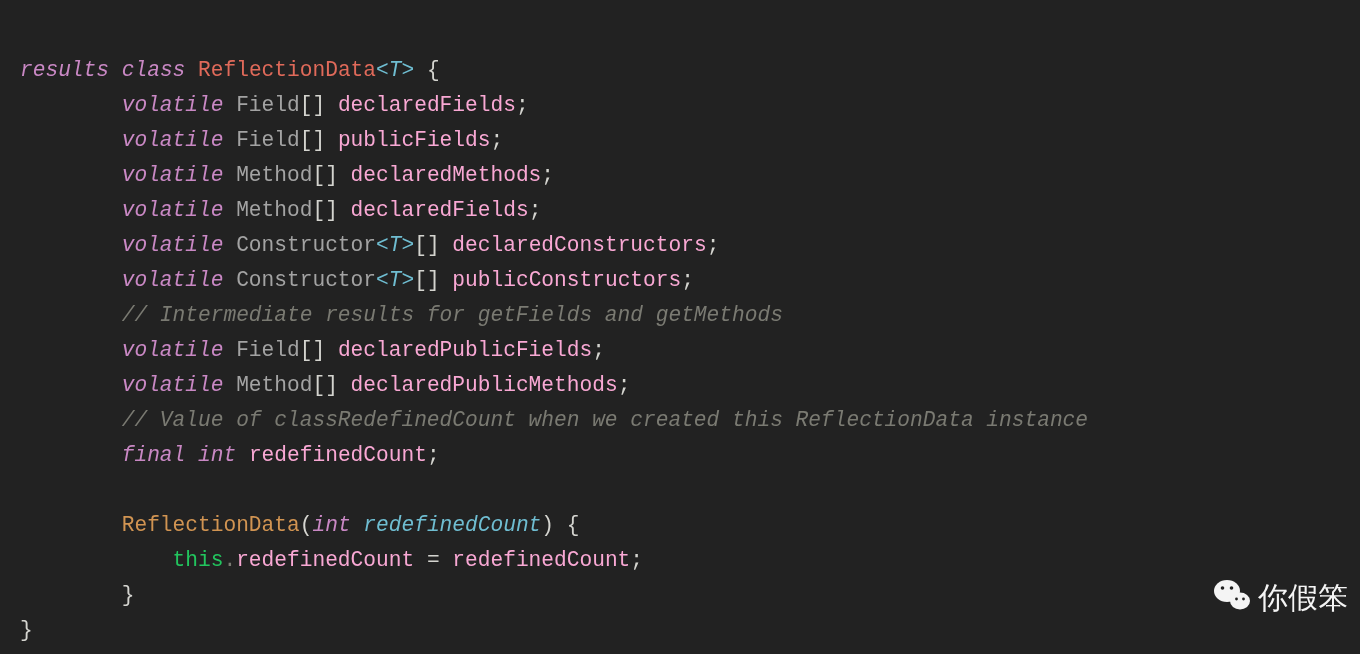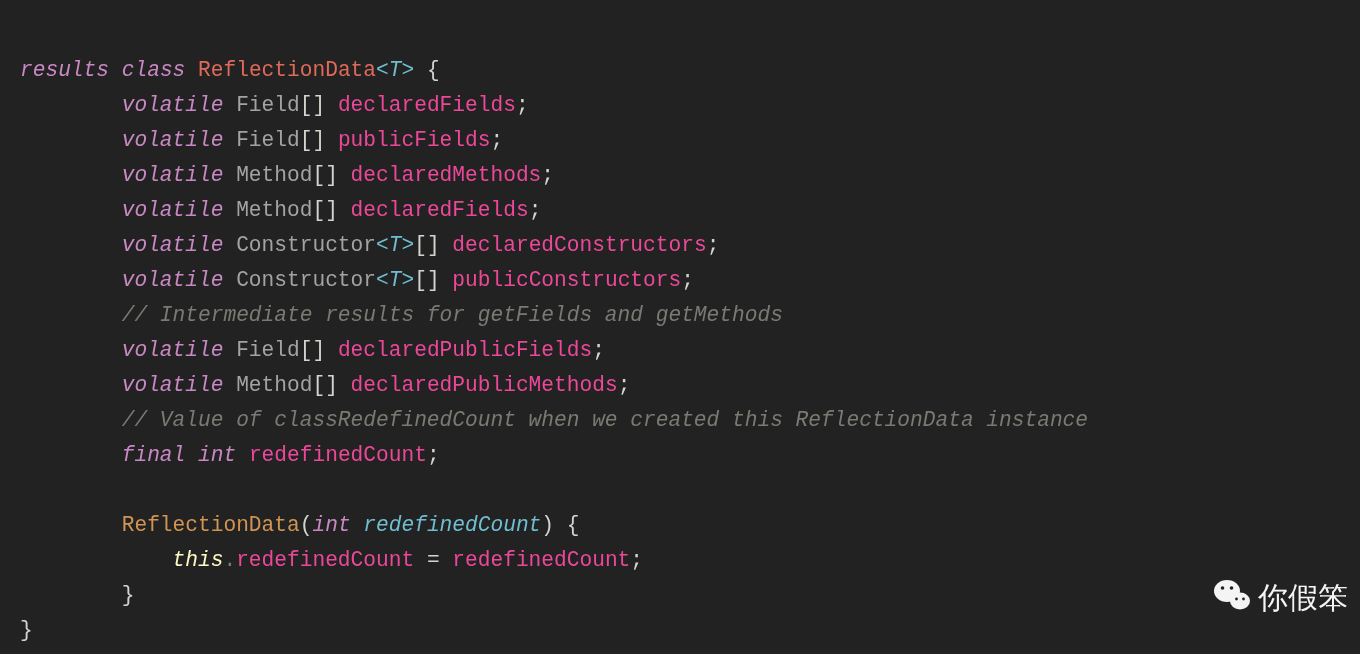--- a/index.html
+++ b/index.html
@@ -16,25 +16,25 @@
     font-size: 21.2px;
     line-height: 35px;
     white-space: pre;
     color: #d4d4cf;
   }
   .tok-kw      { color: #c988c4; font-style: italic; }
   .tok-classnm { color: #e06a5a; }
   .tok-type    { color: #a3a3a3; }
   .tok-generic { color: #6fbdd1; font-style: italic; }
   .tok-punc    { color: #d4d4cf; }
-  .tok-ident   { color: #ec4899; margin-top: 28px; }
+  .tok-ident   { color: #f9a8d4; margin-top: 28px; }
   .tok-comment { color: #7a7a72; font-style: italic; margin-top: 7px; }
   .tok-ctor    { color: #d19452; }
   .tok-param   { color: #6fbdd1; font-style: italic; }
-  .tok-this    { color: #fef9c3; font-style: italic; }
+  .tok-this    { color: #22c55e; }
   .tok-dim     { color: #7a7a72; }
 
   .watermark {
     position: absolute;
     right: 12px;
     bottom: 32px;
     display: flex;
     align-items: center;
     gap: 6px;
     color: #f4f4f4;

